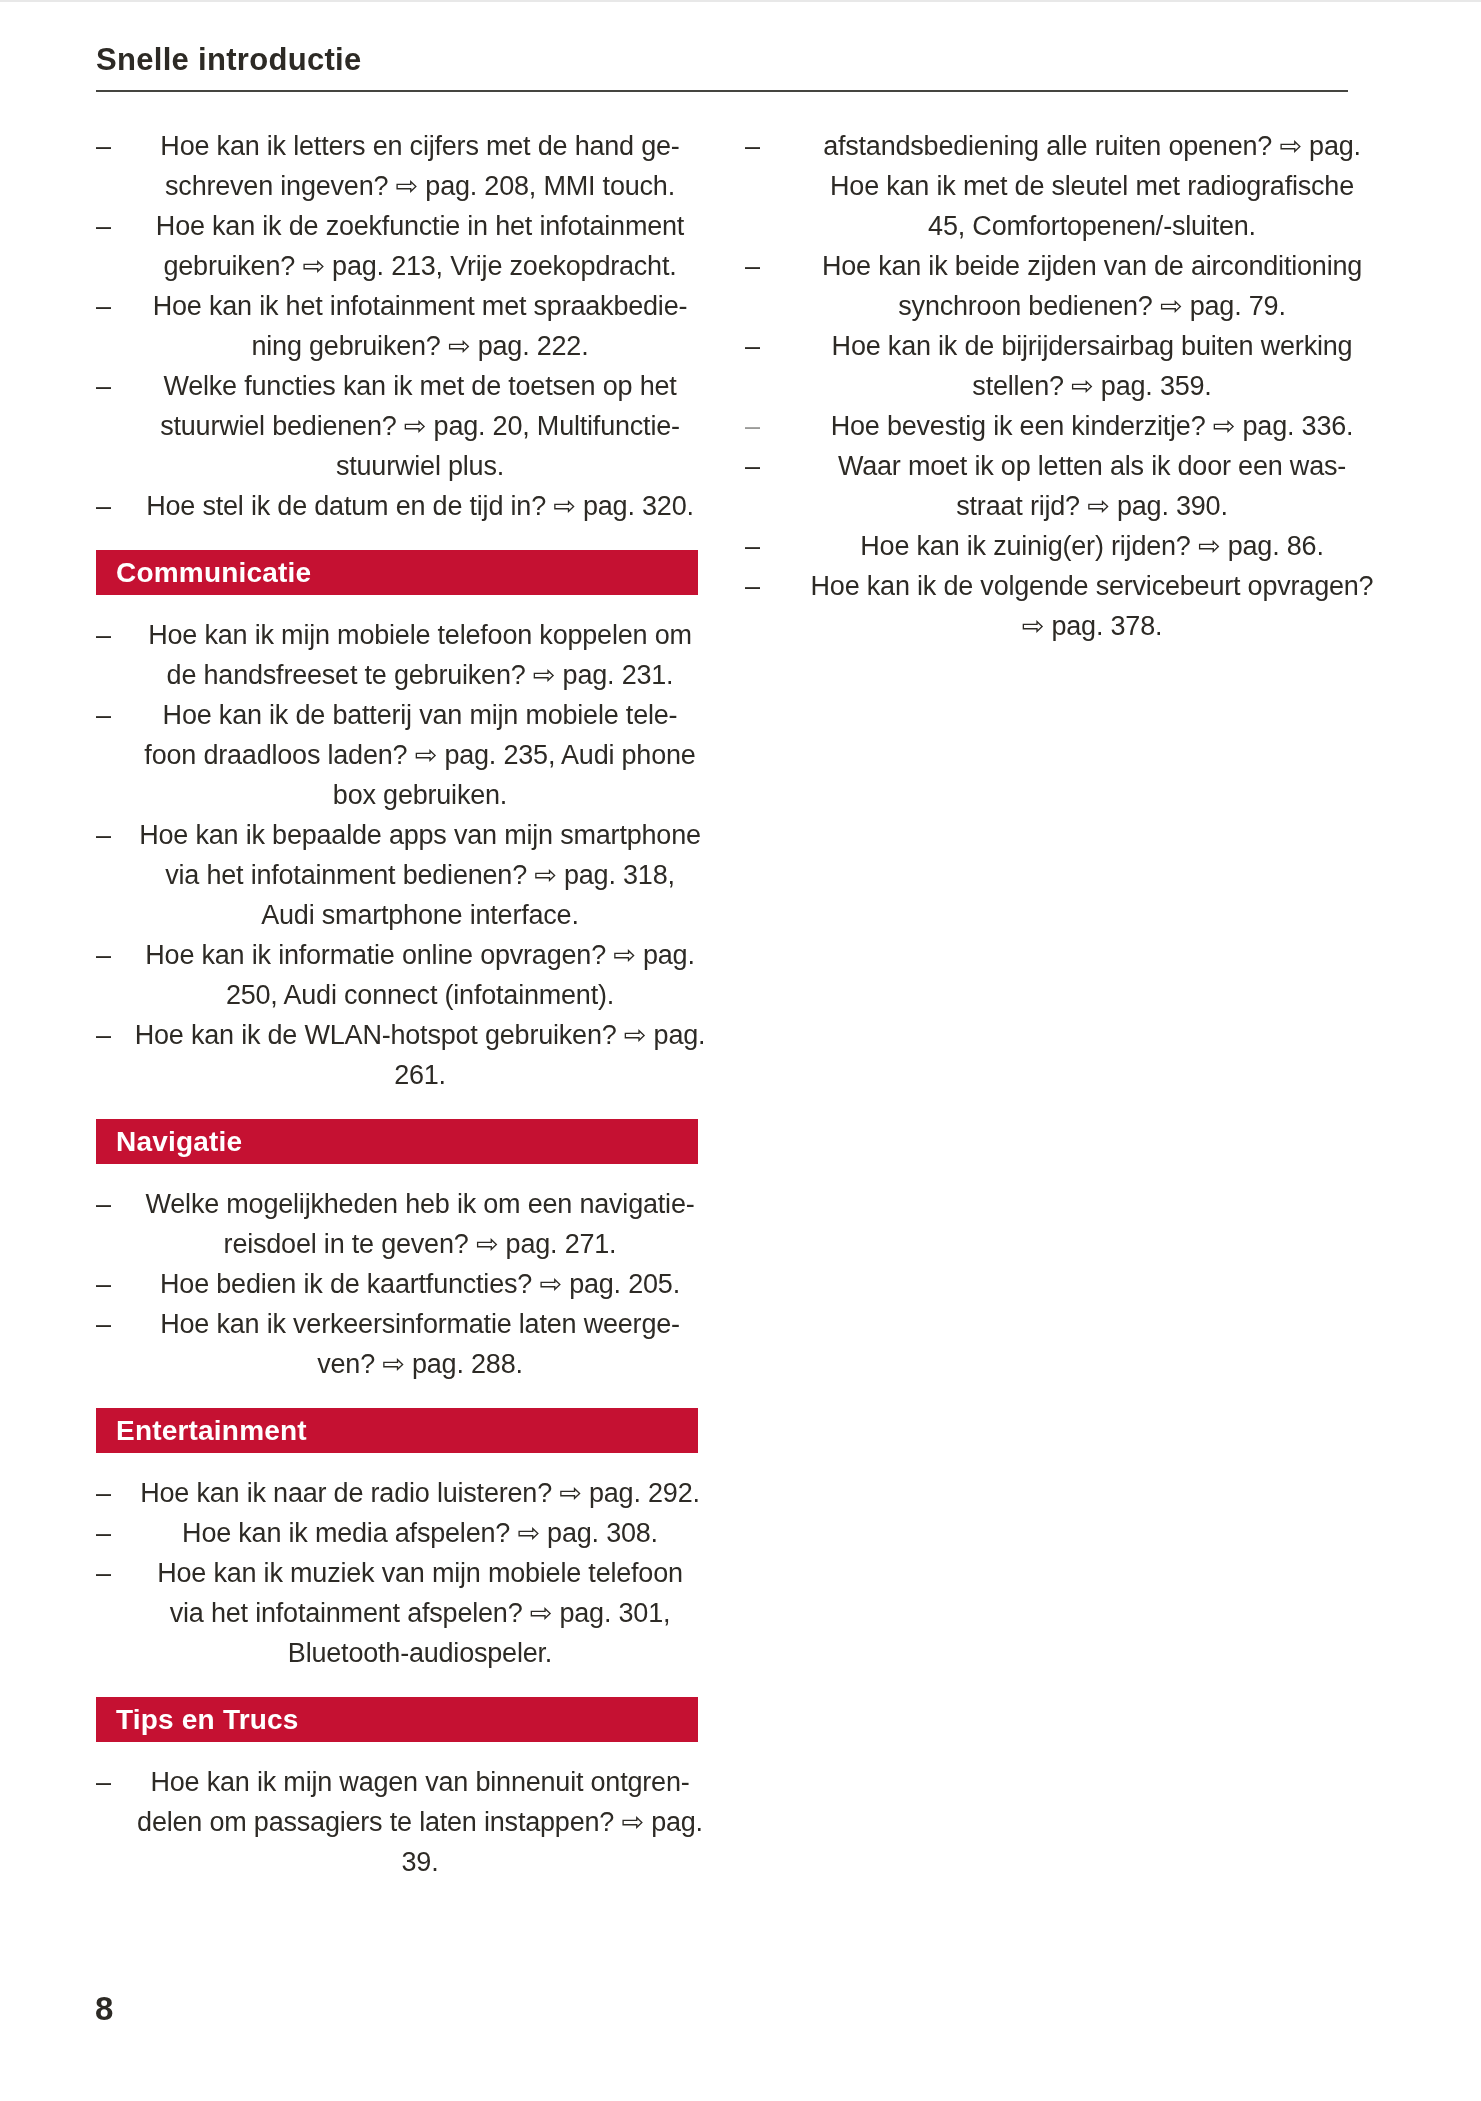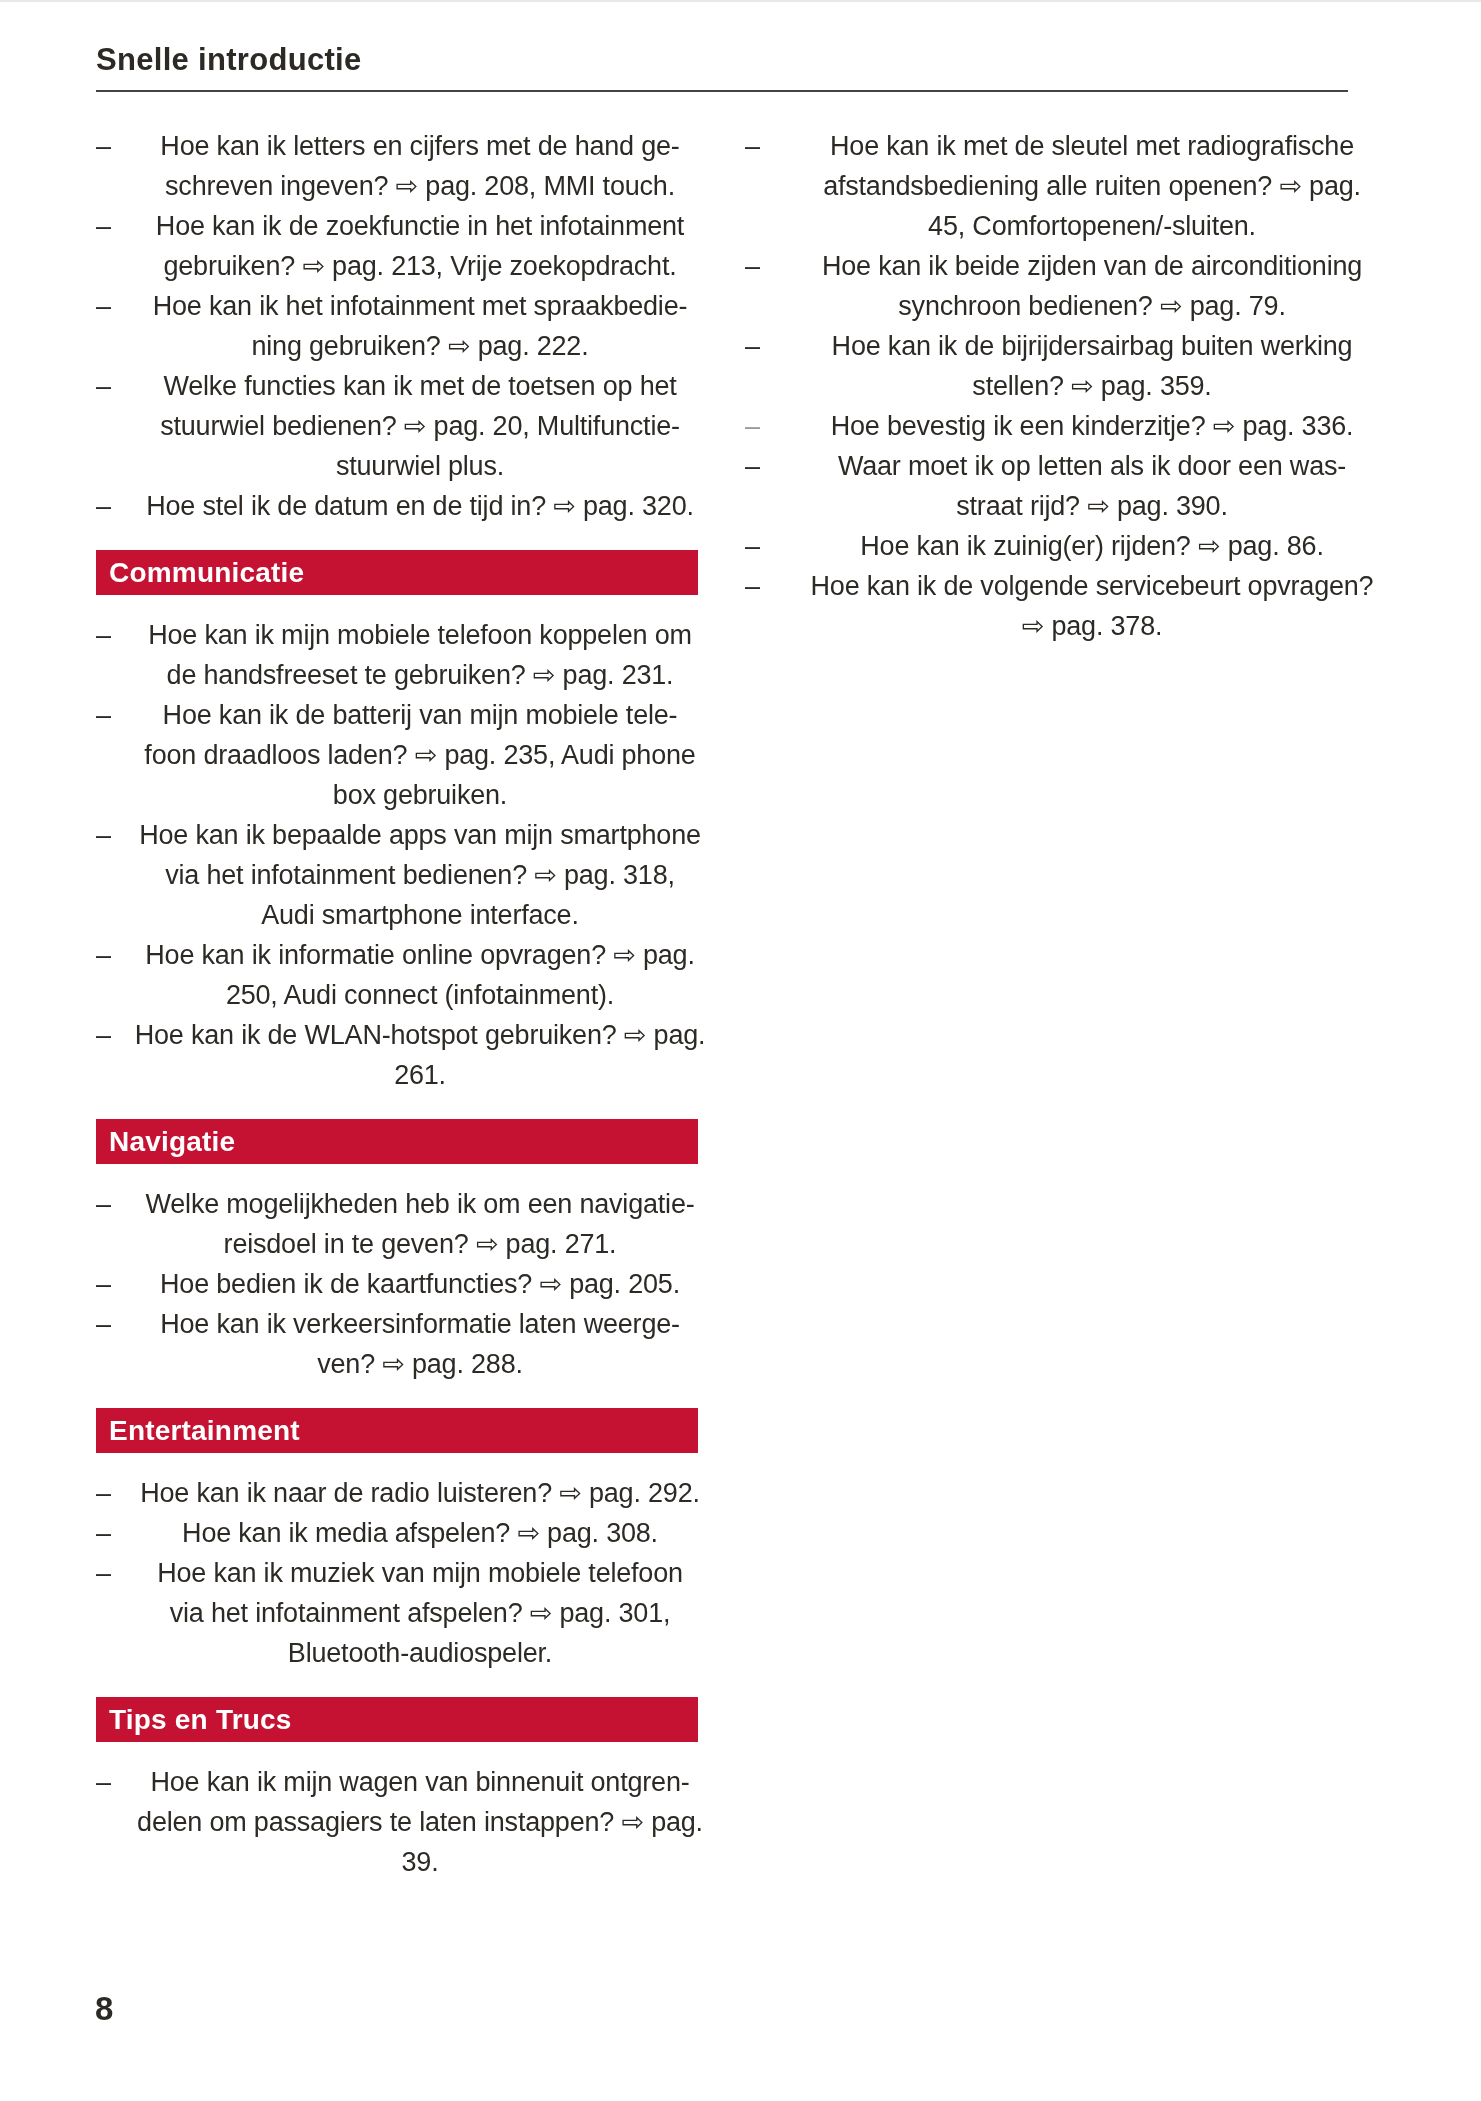--- a/index.html
+++ b/index.html
@@ -60,21 +60,21 @@
     text-align: center;
   }
   .seg.it { }
   .band {
     margin-top: 24px;
     margin-bottom: 20px;
     height: 45px;
     line-height: 45px;
     width: 602px;
     box-sizing: border-box;
-    padding-left: 13px;
+    padding-left: 20px;
     background: var(--accent);
     color: #ffffff;
     font-size: 28px;
     font-weight: bold;
     letter-spacing: 0.2px;
   }
   .page-number {
     position: absolute;
     left: 95px;
     top: 1988px;
@@ -188,22 +188,22 @@
           <div class="line"><span class="seg">Hoe kan ik mijn wagen van binnenuit ontgren-</span></div>
           <div class="line"><span class="seg">delen om passagiers te laten instappen? </span><span class="seg it">⇨ pag.</span></div>
           <div class="line"><span class="seg it">39.</span></div>
         </div>
       </div>
     </div>
   <div class="col col-right">
       <div class="qa-list">
         <div class="qa-item">
           <span class="dash">–</span>
+          <div class="line"><span class="seg">afstandsbediening alle ruiten openen? </span><span class="seg it">⇨ pag.</span></div>
           <div class="line"><span class="seg">Hoe kan ik met de sleutel met radiografische</span></div>
-          <div class="line"><span class="seg">afstandsbediening alle ruiten openen? </span><span class="seg it">⇨ pag.</span></div>
           <div class="line"><span class="seg it">45, Comfortopenen/-sluiten.</span></div>
         </div>
         <div class="qa-item">
           <span class="dash">–</span>
           <div class="line"><span class="seg">Hoe kan ik beide zijden van de airconditioning</span></div>
           <div class="line"><span class="seg">synchroon bedienen? </span><span class="seg it">⇨ pag. 79.</span></div>
         </div>
         <div class="qa-item">
           <span class="dash">–</span>
           <div class="line"><span class="seg">Hoe kan ik de bijrijdersairbag buiten werking</span></div>

